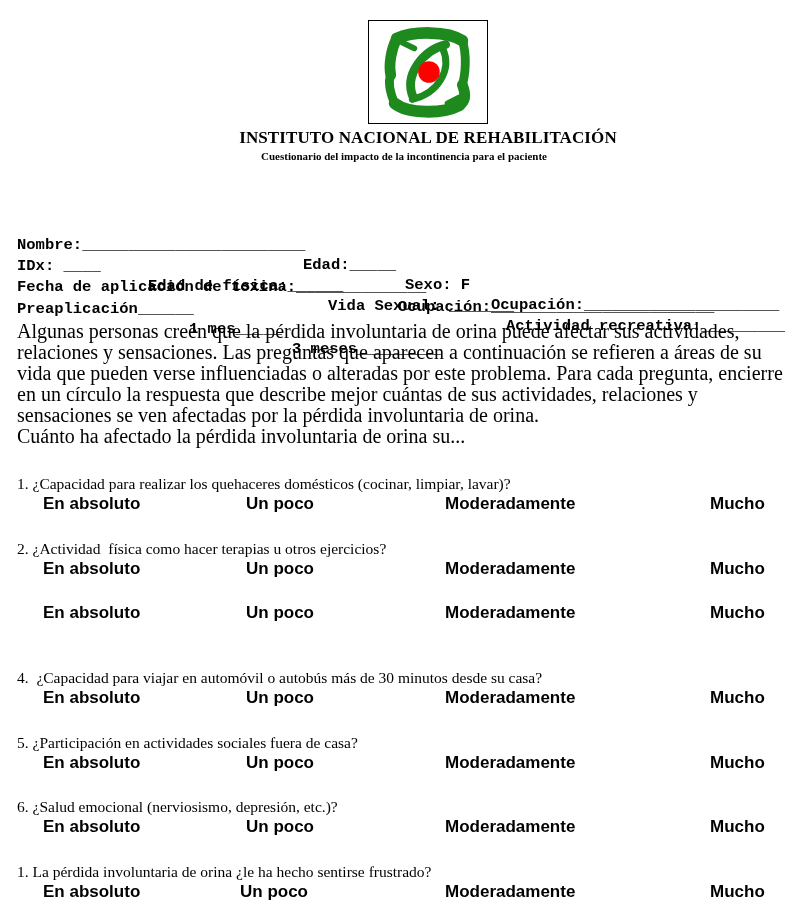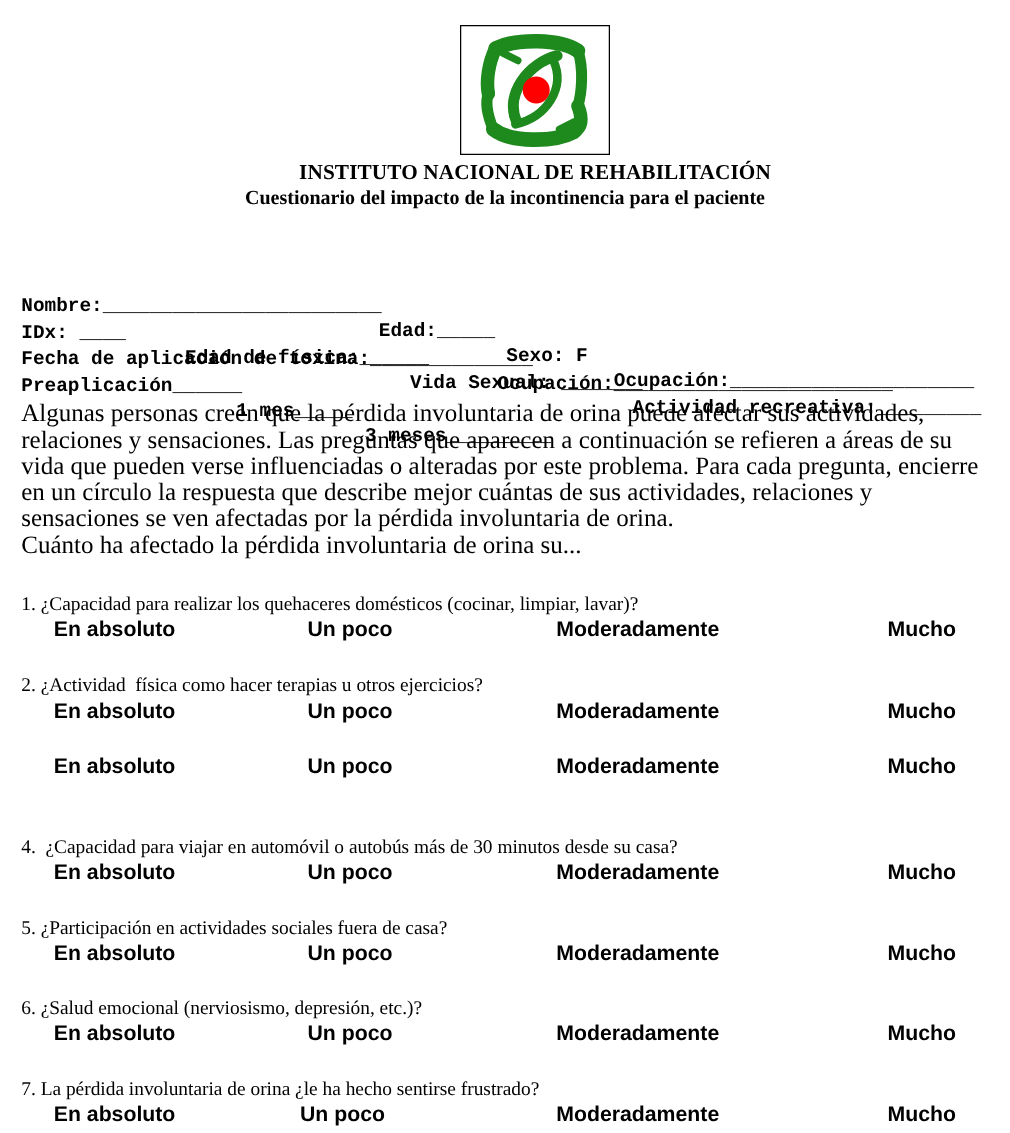--- a/index.html
+++ b/index.html
@@ -4,21 +4,21 @@
 <style>
   html, body { margin: 0; padding: 0; background: #ffffff; }
   body { width: 808px; height: 906px; position: relative; overflow: hidden; color: #000; }
   .serif { font-family: "Liberation Serif", "DejaVu Serif", serif; }
   .sans { font-family: "Liberation Sans", "DejaVu Sans", sans-serif; }
 
   .logo-box { position: absolute; left: 368px; top: 20px; width: 120px; height: 104px; border: 1.5px solid #000; box-sizing: border-box; background:#fff; }
   .logo-box svg { display:block; width:100%; height:100%; }
 
   .inst-title { position: absolute; left: 0; width: 808px; top: 128px; text-align: center; font-weight: bold; font-size: 17px; letter-spacing: 0.1px; padding-left: 24px; }
-  .sub-title { position: absolute; left: 0; width: 808px; top: 150px; text-align: center; font-weight: bold; font-size: 16px; }
+  .sub-title { position: absolute; left: 0; width: 808px; top: 150px; text-align: center; font-weight: bold; font-size: 11px; }
 
   .form-line { position: absolute; left: 17px; font-weight: bold; font-size: 15.5px; white-space: pre; line-height: 20px; font-family: Liberation Mono, monospace; }
   .fl1 { top: 215px; }
   .fl2 { top: 236px; }
   .fl3 { top: 257px; }
   .fl4 { top: 279px; }
   .seg { position: absolute; white-space: pre; }
 
   .intro { position: absolute; left: 17px; top: 321px; width: 780px; font-size: 20px; line-height: 21px; }
   .intro p { margin: 0; }
@@ -140,20 +140,20 @@
   <div class="q-text serif">6. ¿Salud emocional (nerviosismo, depresión, etc.)?</div>
   <div class="options sans">
     <span class="opt opt1">En absoluto</span>
     <span class="opt opt2">Un poco</span>
     <span class="opt opt3">Moderadamente</span>
     <span class="opt opt4">Mucho</span>
   </div>
 </div>
 
 <div class="question q7" style="top:862px">
-  <div class="q-text serif">7. La pérdida involuntaria de orina ¿le ha hecho sentirse frustrado?</div>
+  <div class="q-text serif">1. La pérdida involuntaria de orina ¿le ha hecho sentirse frustrado?</div>
   <div class="options sans">
     <span class="opt opt1">En absoluto</span>
     <span class="opt opt2">Un poco</span>
     <span class="opt opt3">Moderadamente</span>
     <span class="opt opt4">Mucho</span>
   </div>
 </div>
 
 </body></html>

